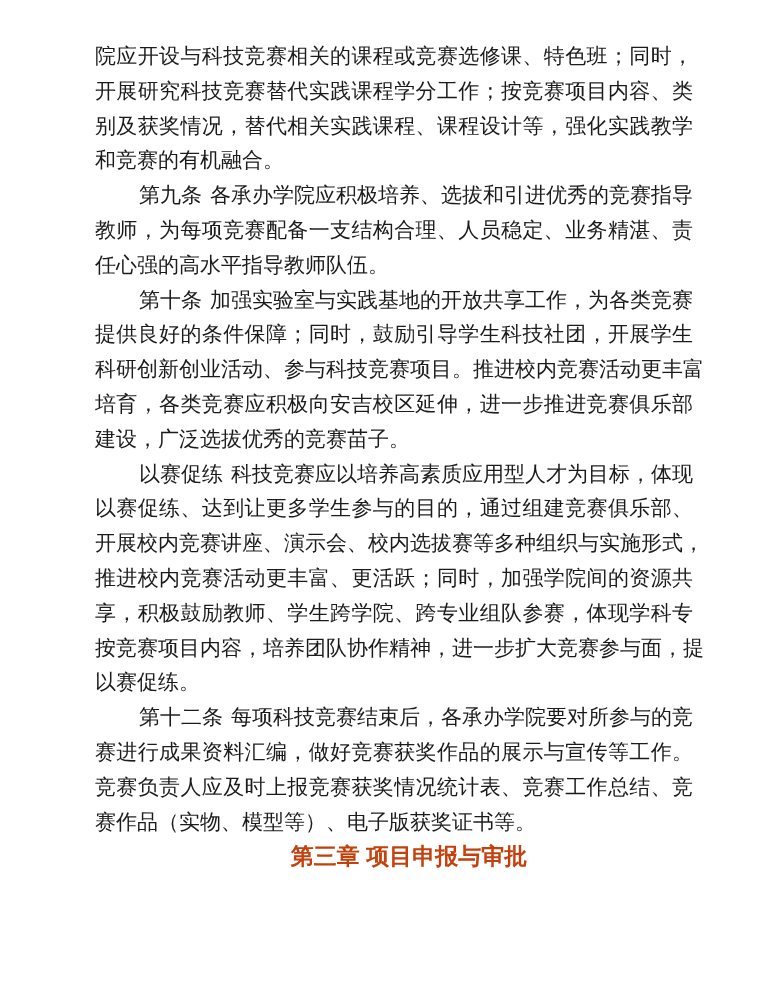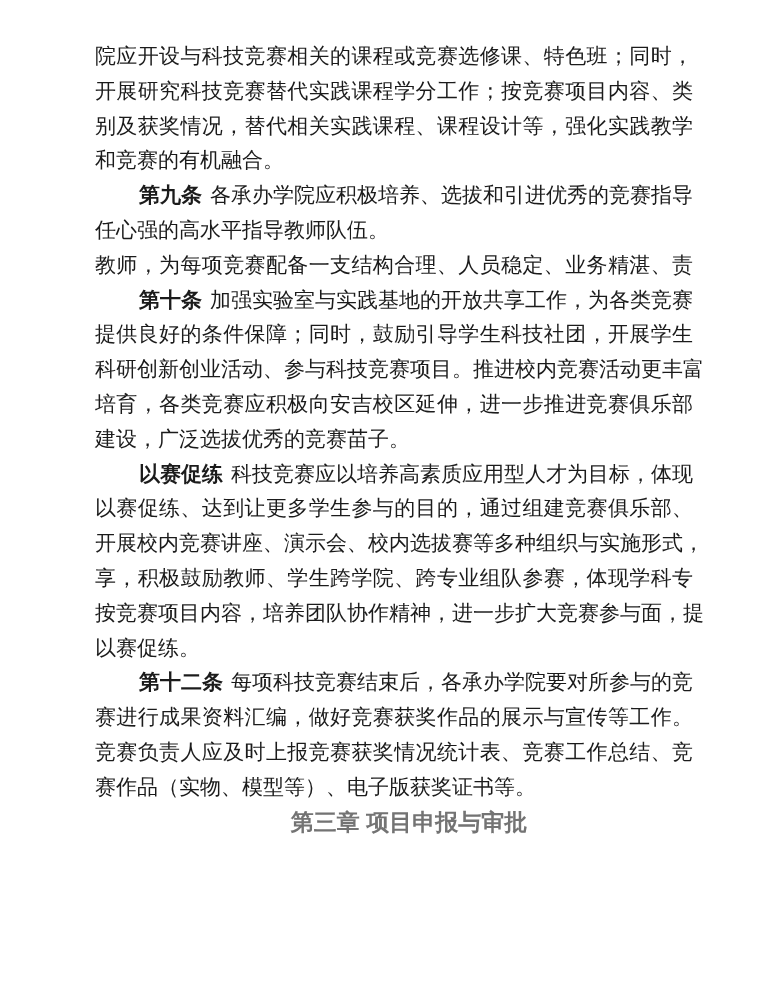--- a/index.html
+++ b/index.html
@@ -32,38 +32,38 @@
     white-space: nowrap;
   }
   .line.end {
     text-align-last: left;
   }
   .line.indent {
     text-indent: 44px;
   }
   .line b {
     font-family: "Liberation Sans", "DejaVu Sans", sans-serif;
-    font-weight: 700;
+    font-weight: 400;
     margin-right: 8px;
   }
   .line b:empty {
     display: none;
     margin: 0;
   }
   .chapter-heading {
     height: 34.8px;
     line-height: 34.8px;
     margin-top: 0;
     padding-left: 30px;
     text-align: center;
     text-align-last: center;
     font-family: "Liberation Sans", "DejaVu Sans", sans-serif;
     font-weight: 700;
     font-size: 23px;
-    color: #737373;
+    color: #c2410c;
     white-space: nowrap;
   }
   .page-number {
     position: absolute;
     left: 95px;
     top: 898px;
     font-size: 21px;
     line-height: 28px;
     color: #1b1b1b;
     letter-spacing: 0;
@@ -74,32 +74,33 @@
 
 <div class="page">
   <div class="text-block">
 
     <div class="line"><span>院应开设与科技竞赛相关的课程或竞赛选修课、特色班；同时，</span></div>
     <div class="line"><span>开展研究科技竞赛替代实践课程学分工作；按竞赛项目内容、类</span></div>
     <div class="line"><span>别及获奖情况，替代相关实践课程、课程设计等，强化实践教学</span></div>
     <div class="line end"><span>和竞赛的有机融合。</span></div>
 
     <div class="line indent"><b>第九条</b><span>各承办学院应积极培养、选拔和引进优秀的竞赛指导</span></div>
+    <div class="line"><span>教师，为每项竞赛配备一支结构合理、人员稳定、业务精湛、责</span></div>
     <div class="line end"><span>任心强的高水平指导教师队伍。</span></div>
-    <div class="line"><span>教师，为每项竞赛配备一支结构合理、人员稳定、业务精湛、责</span></div>
 
     <div class="line indent"><b>第十条</b><span>加强实验室与实践基地的开放共享工作，为各类竞赛</span></div>
     <div class="line"><span>提供良好的条件保障；同时，鼓励引导学生科技社团，开展学生</span></div>
     <div class="line"><span>科研创新创业活动、参与科技竞赛项目。推进校内竞赛活动更丰富</span></div>
     <div class="line"><span>培育，各类竞赛应积极向安吉校区延伸，进一步推进竞赛俱乐部</span></div>
     <div class="line end"><span>建设，广泛选拔优秀的竞赛苗子。</span></div>
 
     <div class="line indent"><b>以赛促练</b><span>科技竞赛应以培养高素质应用型人才为目标，体现</span></div>
     <div class="line"><span>以赛促练、达到让更多学生参与的目的，通过组建竞赛俱乐部、</span></div>
     <div class="line"><span>开展校内竞赛讲座、演示会、校内选拔赛等多种组织与实施形式，</span></div>
+    <div class="line"><span>推进校内竞赛活动更丰富、更活跃；同时，加强学院间的资源共</span></div>
     <div class="line"><span>享，积极鼓励教师、学生跨学院、跨专业组队参赛，体现学科专</span></div>
     <div class="line"><span>按竞赛项目内容，培养团队协作精神，进一步扩大竞赛参与面，提</span></div>
     <div class="line end"><span>以赛促练。</span></div>
 
     <div class="line indent"><b>第十二条</b><span>每项科技竞赛结束后，各承办学院要对所参与的竞</span></div>
     <div class="line"><span>赛进行成果资料汇编，做好竞赛获奖作品的展示与宣传等工作。</span></div>
     <div class="line"><span>竞赛负责人应及时上报竞赛获奖情况统计表、竞赛工作总结、竞</span></div>
     <div class="line end"><span>赛作品（实物、模型等）、电子版获奖证书等。</span></div>
 
     <div class="chapter-heading">第三章 项目申报与审批</div>

